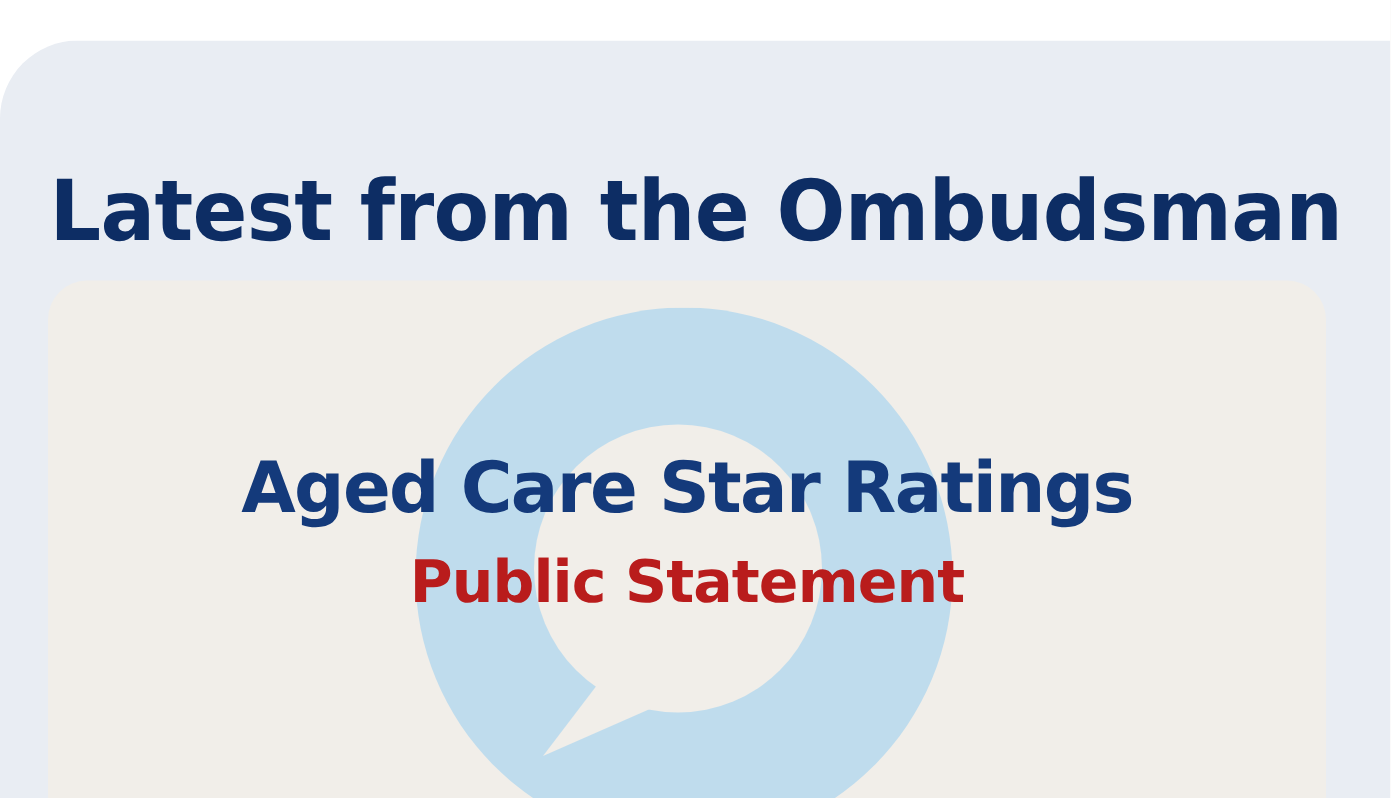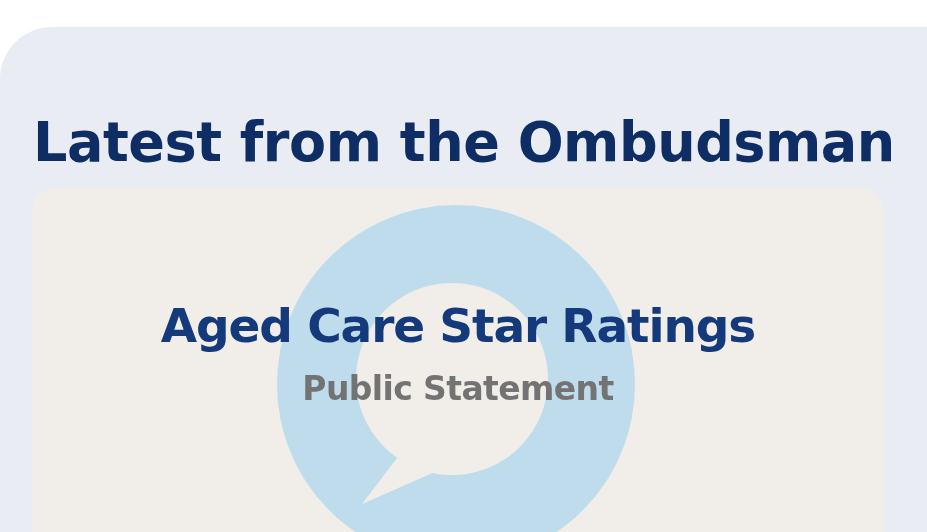--- a/index.html
+++ b/index.html
@@ -80,24 +80,24 @@
     color: #143a7b;
     font-family: "DejaVu Sans", sans-serif;
     font-weight: bold;
     font-size: 47px;
     line-height: 66px;
     letter-spacing: -1.1px;
     white-space: nowrap;
     text-align: center;
   }
   #card-subtitle {
-    color: #737373;
+    color: #b91c1c;
     font-family: "DejaVu Sans", sans-serif;
     font-weight: bold;
-    font-size: 33px;
+    font-size: 39px;
     line-height: 52px;
     letter-spacing: -0.6px;
     white-space: nowrap;
     margin-top: 4px;
   }
 </style>
 </head>
 <body>
 
 <div id="screen">

